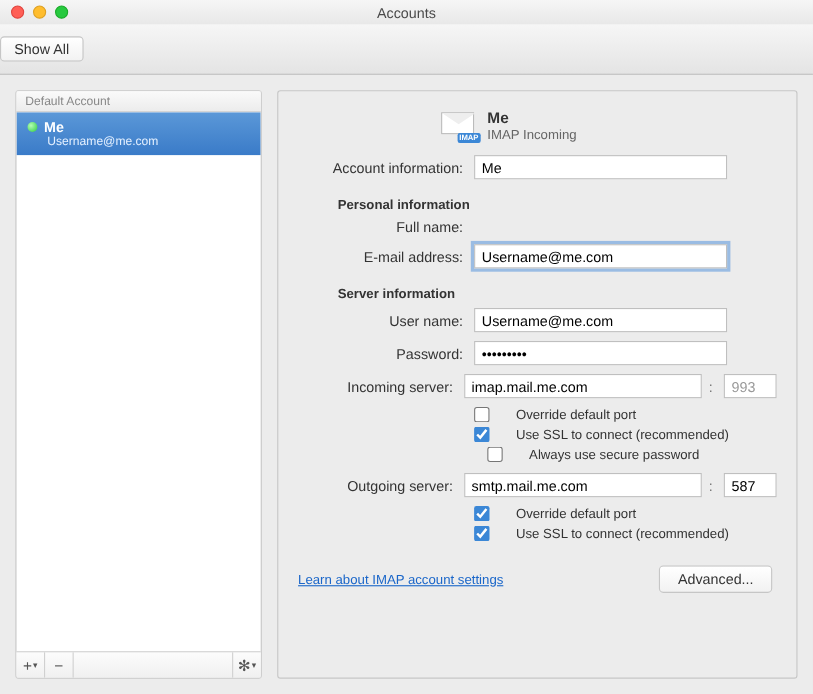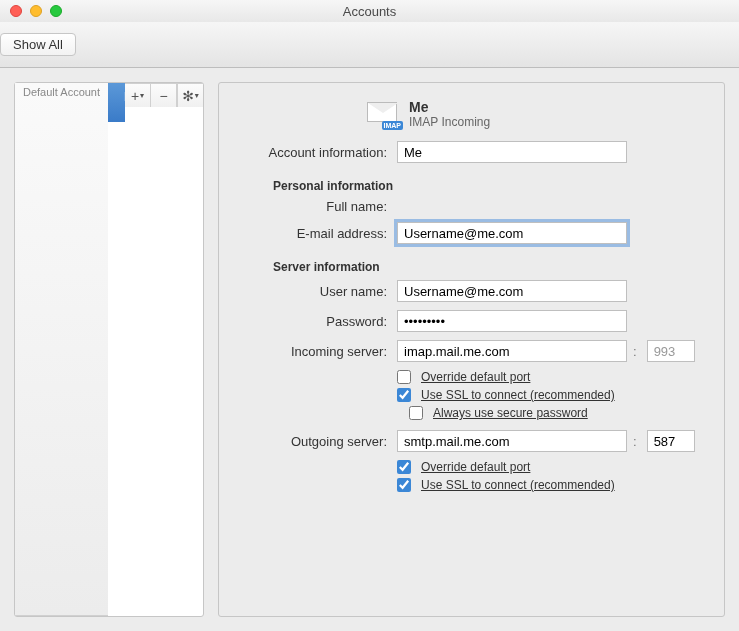--- a/index.html
+++ b/index.html
@@ -52,23 +52,23 @@
   color: #333;
   cursor: default;
 }
 .content {
   display: flex;
   padding: 14px;
   gap: 14px;
   height: calc(100% - 68px);
 }
 .sidebar {
-  width: 190px;
-  display: flex;
-  flex-direction: row;
+  width: 224px;
+  display: flex;
+  flex-direction: column;
   border: 1px solid #c6c6c6;
   border-radius: 3px;
   background: #fff;
 }
 .sb-header {
   background: linear-gradient(#fafafa, #ececec);
   border-bottom: 1px solid #d0d0d0;
   padding: 3px 8px;
   font-size: 11px;
   color: #888;
@@ -185,25 +185,24 @@
 .port-disabled { background: #f3f3f3; color: #999; }
 .focused {
   outline: none;
   border: 1px solid #7aa7d8;
   box-shadow: 0 0 0 3px rgba(88,150,220,0.55);
 }
 .colon { margin: 0 6px; color: #777; }
 .check-row {
   display: flex;
   align-items: center;
-  gap: 10px;
+  gap: 24px;
   margin-left: 160px;
   font-size: 12px;
   margin-bottom: 4px;
-  text-decoration: underline;
 }
 input[type=checkbox] {
   width: 14px; height: 14px;
   accent-color: #3b87d6;
 }
 .more-opts {
   margin-left: 160px;
   margin-top: 4px;
 }
 .link {
@@ -331,14 +330,18 @@
     </div>
     <div class="check-row">
       <input type="checkbox" checked="" style="">
       <span>Override default port</span>
     </div>
     <div class="check-row">
       <input type="checkbox" checked="" style="">
       <span>Use SSL to connect (recommended)</span>
     </div>
 
+    <div class="footer-row">
+      <span class="link">Learn about IMAP account settings</span>
+      <button class="btn adv-btn">Advanced...</button>
+    </div>
   </div>
 </div>
 
 </body></html>

